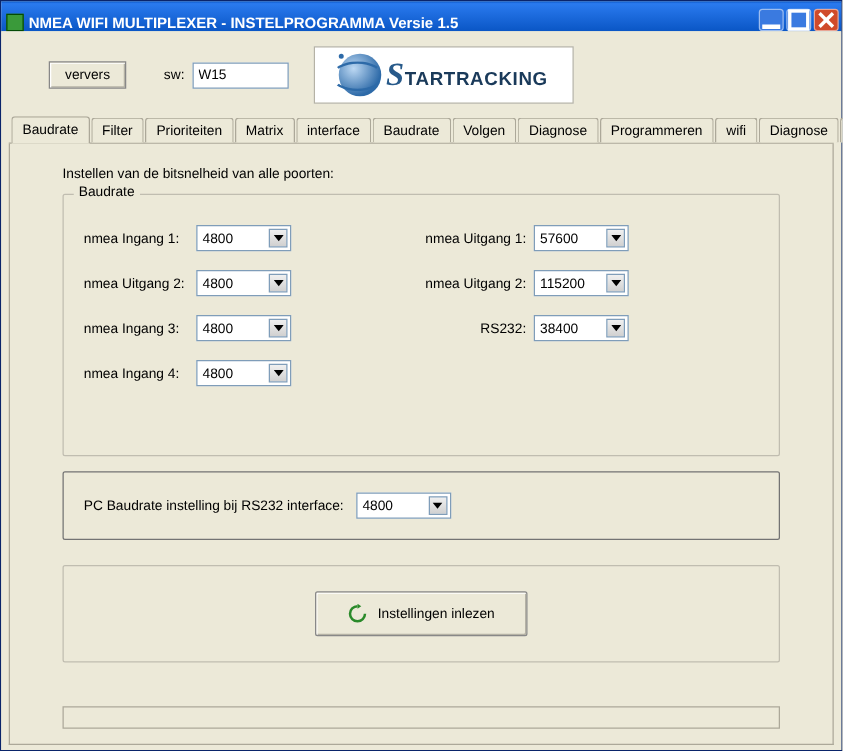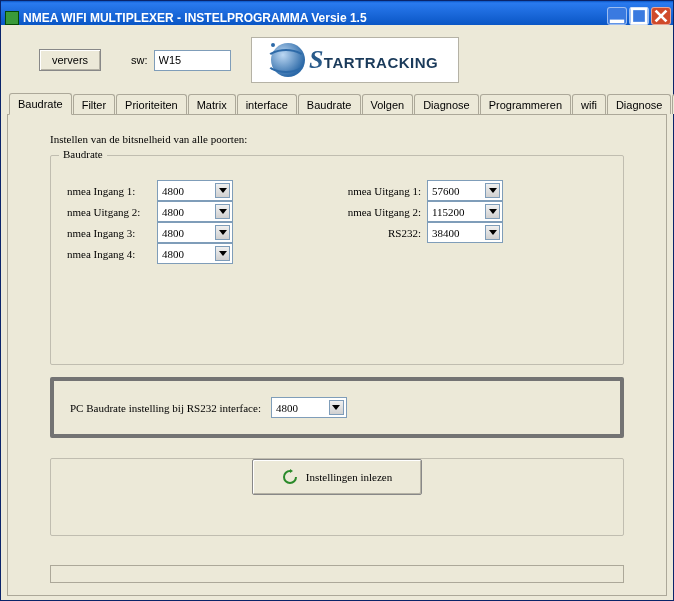--- a/index.html
+++ b/index.html
@@ -160,63 +160,63 @@
     border-bottom: 1px solid #ece9d8;
   }
   .tabpage {
     border: 1px solid #aca899;
     border-top: none;
     flex: 1;
     padding: 18px 42px 12px 42px;
     display: flex;
     flex-direction: column;
     min-height: 0;
-    font-family: Liberation Serif, serif;
   }
   .groupbox {
     border: 1px solid #c0bdb0;
     border-radius: 2px;
     padding: 10px 16px 16px 16px;
     position: relative;
     margin-top: 10px;
   }
   .groupbox .legend {
     position: absolute;
     top: -8px;
     left: 8px;
     background: #ece9d8;
     padding: 0 4px;
     font-size: 11px;
   }
   .baudgrid {
     display: grid;
     grid-template-columns: 90px 90px 80px 100px 90px;
-    row-gap: 0;
+    row-gap: 15px;
     align-items: center;
     margin-top: 14px;
   }
   .baudgrid .lbl { text-align: left; white-space: nowrap; }
   .baudgrid .lbl2 { text-align: right; padding-right: 6px; white-space: nowrap; }
   .fld .combo { width: 76px; }
   .group2 {
-    border: 4px solid #737373;
+    border: 1px solid #737373;
     border-radius: 2px;
     padding: 16px;
     margin-top: 12px;
     display: flex;
     align-items: center;
     gap: 10px;
   }
   .group2 .combo { width: 76px; }
   .bottombox {
     border: 1px solid #c0bdb0;
     border-radius: 2px;
     margin-top: 20px;
     height: 78px;
     display: flex;
+    align-items: center;
     justify-content: center;
     gap: 100px;
   }
   .bigbtn {
     width: 170px; height: 36px;
     background: #ece9d8;
     border: 1px solid #888;
     border-radius: 2px;
     box-shadow: inset 1px 1px 0 #fff, inset -1px -1px 0 #b5b2a5;
     display: flex;

